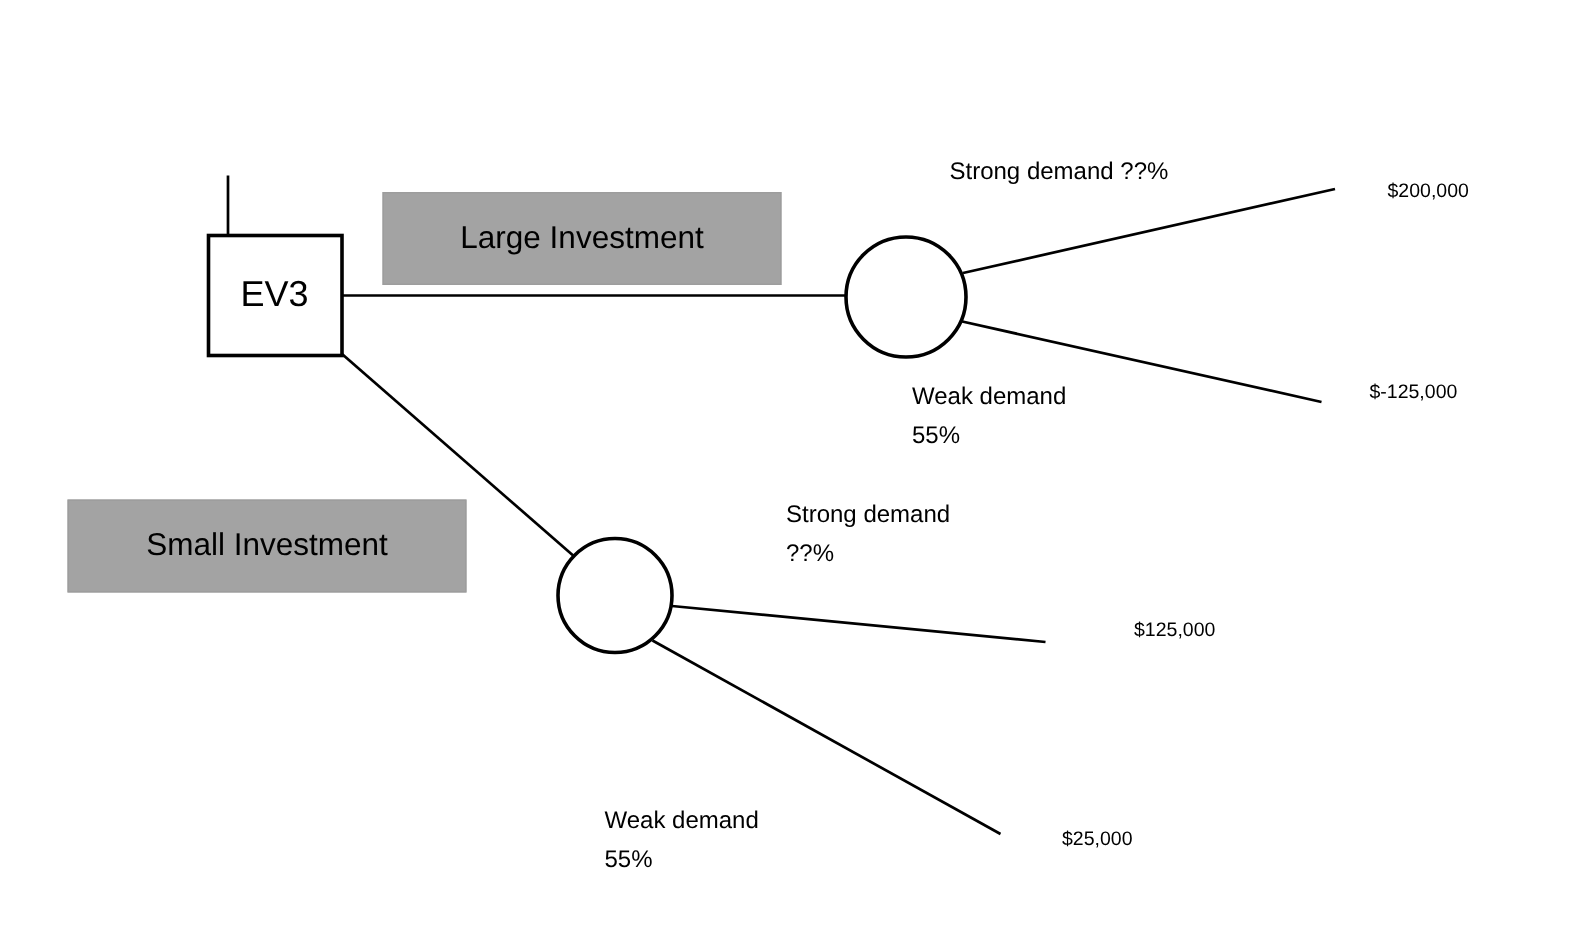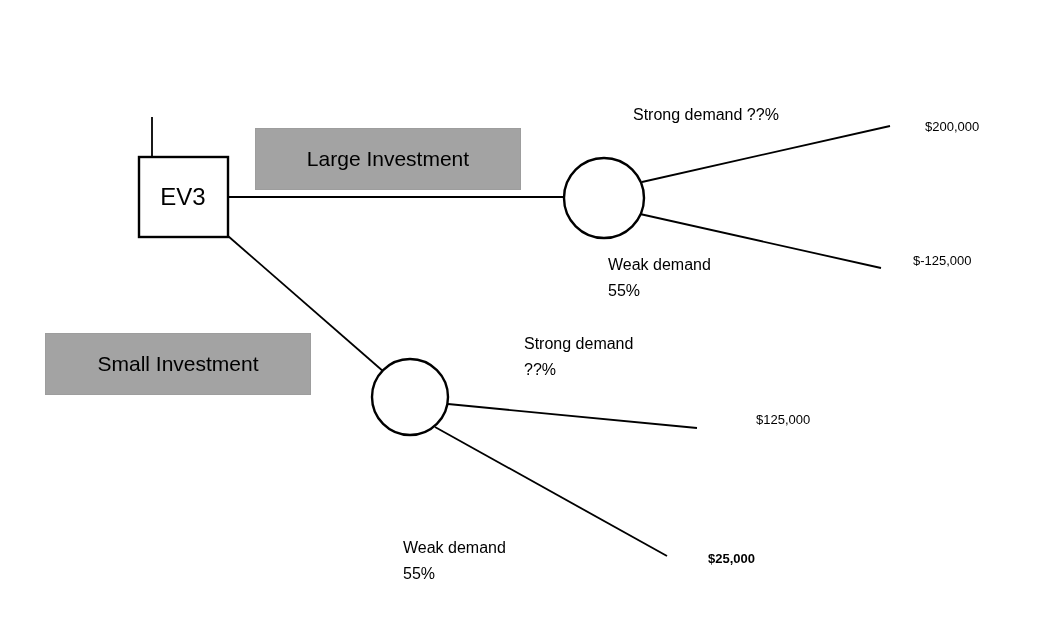--- a/index.html
+++ b/index.html
@@ -58,21 +58,21 @@
   .lbl.ev2-weak   { left: 403px; top: 535px; }
 
   .payoff {
     position: absolute;
     font-size: 13px;
     white-space: nowrap;
   }
   .payoff.p1 { left: 925px; top: 119px; }
   .payoff.p2 { left: 913px; top: 253px; }
   .payoff.p3 { left: 733px; top: 412px; margin-left: 23px; }
-  .payoff.p4 { left: 708px; top: 551px; font-weight: bold; }
+  .payoff.p4 { left: 708px; top: 551px; }
 </style>
 </head>
 <body>
 
 <div class="canvas">
 
   <svg class="wires" viewBox="0 0 1046 620" xmlns="http://www.w3.org/2000/svg">
 
     <line x1="152" y1="117" x2="152" y2="158" stroke="#000" stroke-width="1.8"></line>
     <line x1="228" y1="197" x2="566" y2="197" stroke="#000" stroke-width="1.8"></line>

